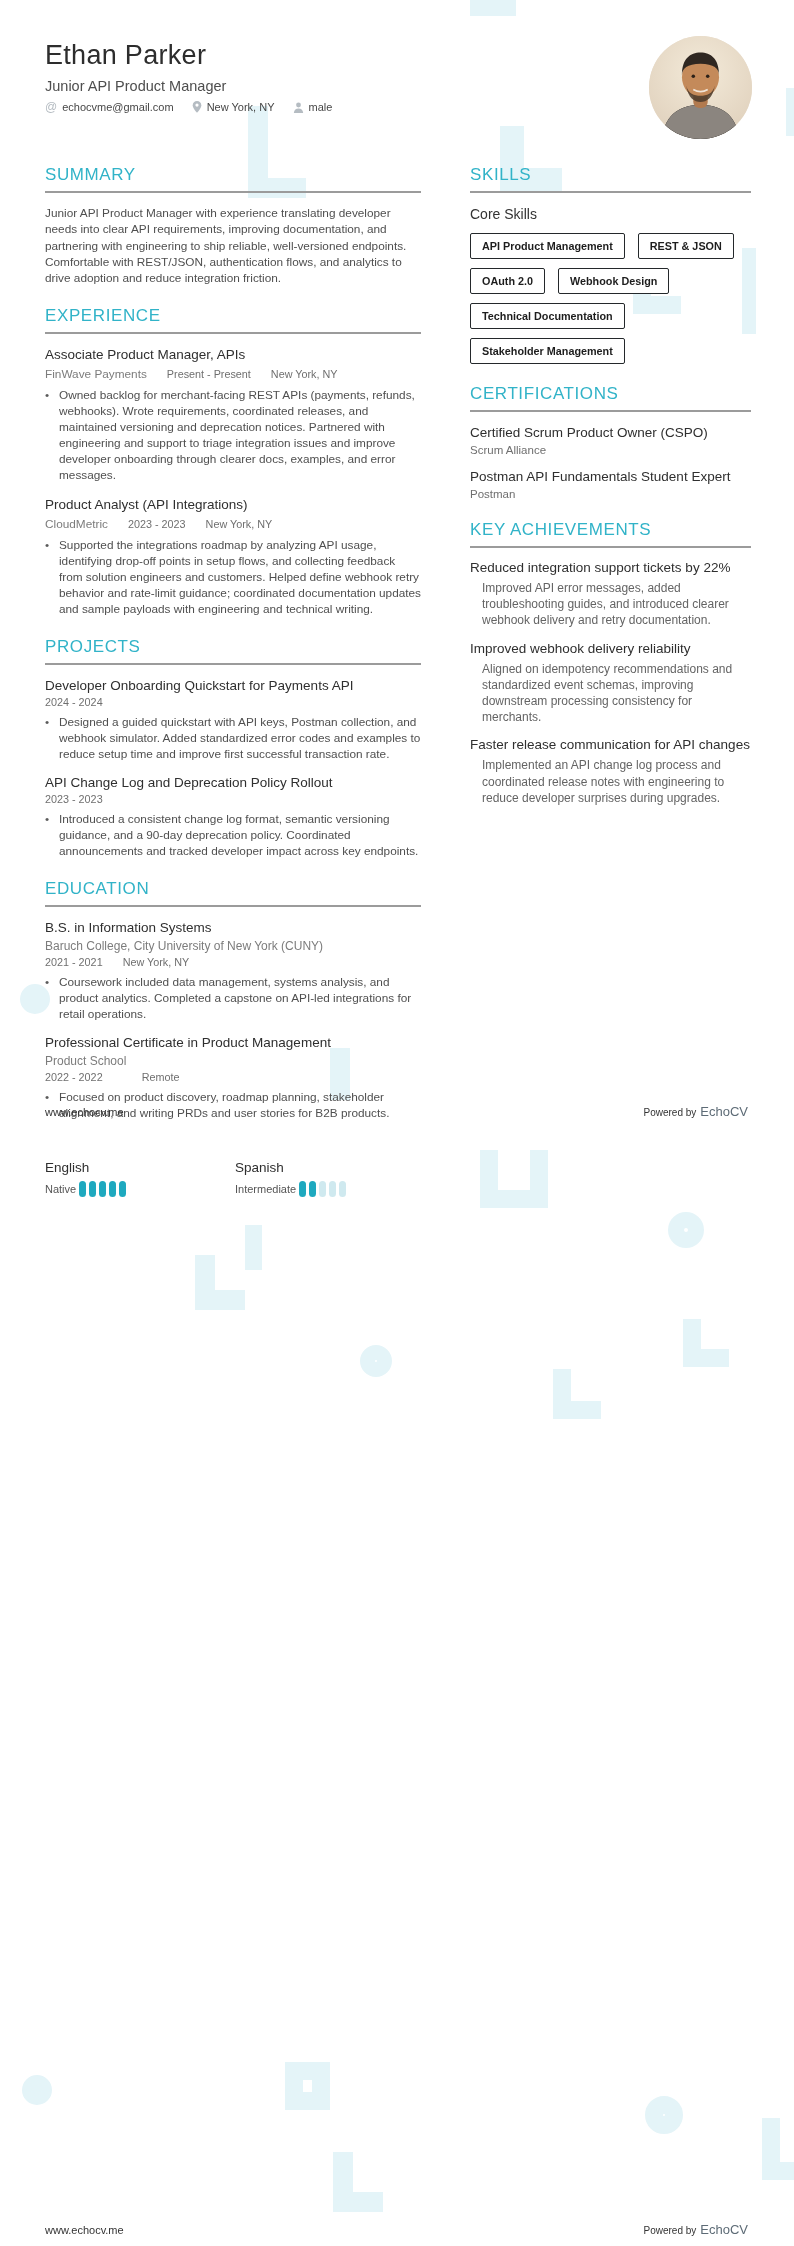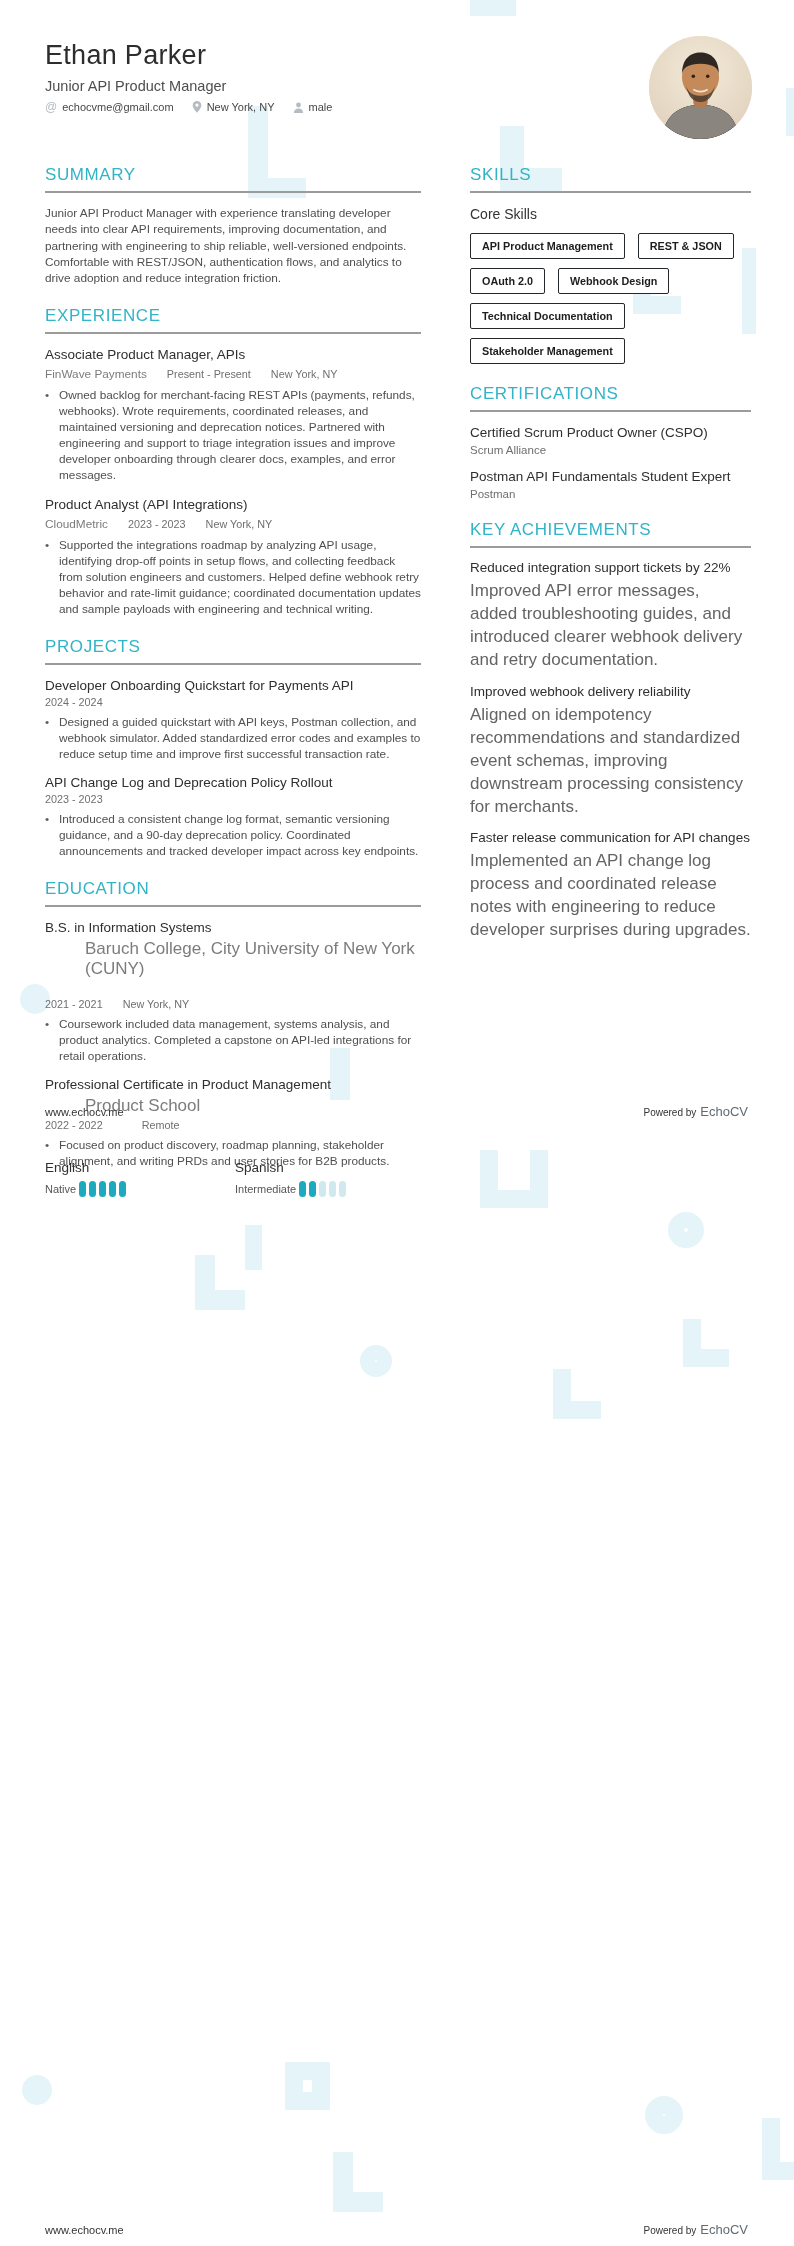--- a/index.html
+++ b/index.html
@@ -32,32 +32,32 @@
   .col-right{left:470px;width:281px;}
   .section{margin-bottom:20px;}
   .sec-head{color:var(--accent);font-size:17px;letter-spacing:.6px;}
   .sec-rule{height:2px;background:var(--rule);margin-top:6px;}
   .summary-text{margin-top:12px;font-size:11.8px;line-height:1.38;color:#4f4f4f;}
   .item-title{margin-top:13px;font-size:13.5px;color:#2f2f2f;}
   .item-meta{display:flex;gap:20px;align-items:baseline;margin-top:5px;}
   .meta-company{font-size:11.8px;color:#7c7c7c;}
   .meta-dates{font-size:10.8px;color:#6f6f6f;}
   .meta-loc{font-size:10.8px;color:#6f6f6f;}
-  .meta-line{margin-top:4px;font-size:17px;color:#7c7c7c;margin-left:40px;}
+  .meta-line{margin-top:4px;font-size:12px;color:#7c7c7c;}
   .bullet{display:flex;margin-top:6px;font-size:11.8px;line-height:1.36;color:#4f4f4f;}
   .bullet::before{content:"•";flex:0 0 14px;color:#5a5a5a;}
   .group-label{margin-top:13px;font-size:14px;color:#333;}
   .tags{display:flex;flex-wrap:wrap;gap:9px 13px;margin-top:11px;}
   .tag{border:1.5px solid var(--tag-border);border-radius:2px;padding:6px 11px;
        font-size:10.8px;font-weight:700;color:#1d1d1d;background:#fff;white-space:nowrap;}
   .sub-label{margin-top:13px;font-size:13.5px;color:#2f2f2f;}
   .sub-detail{margin-top:4px;font-size:11.5px;color:#6f6f6f;}
   .link-text{margin-top:4px;font-size:11.5px;color:#555;text-decoration:none;display:block;}
   .ach-title{margin-top:12px;font-size:13.5px;color:#2f2f2f;}
-  .ach-desc{margin-top:5px;font-size:17px;line-height:1.35;color:#646464;}
+  .ach-desc{margin-top:5px;font-size:12px;line-height:1.35;color:#646464;margin-left:12px;}
   
   .footer{position:absolute;left:45px;width:703px;display:flex;justify-content:space-between;align-items:baseline;}
   .footer-1{top:1102px;}
   .footer-2{top:2220px;}
   .site{font-size:11px;color:#333;text-decoration:none;}
   .powered{font-size:10px;color:#333;}
   .brand{font-size:13px;color:var(--brand);margin-left:4px;}
   
   .languages{position:absolute;left:45px;top:1160px;display:flex;}
   .lang{width:190px;}
@@ -204,21 +204,21 @@
       </div>
     </div>
 
     <div class="section">
       <div class="sec-head">EDUCATION</div>
       <div class="sec-rule"></div>
 
       <div>
         <div class="item-title">B.S. in Information Systems</div>
         <div class="meta-line">Baruch College, City University of New York (CUNY)</div>
-        <div class="item-meta" style="margin-top:19px;">
+        <div class="item-meta" style="margin-top:3px;">
           <span class="meta-dates">2021 - 2021</span>
           <span class="meta-loc">New York, NY</span>
         </div>
         <div class="bullet">
             <span>Coursework included data management, systems analysis, and product analytics. Completed a capstone on API-led integrations for retail operations.</span>
           </div>
       </div>
 
       <div>
         <div class="item-title">Professional Certificate in Product Management</div>

